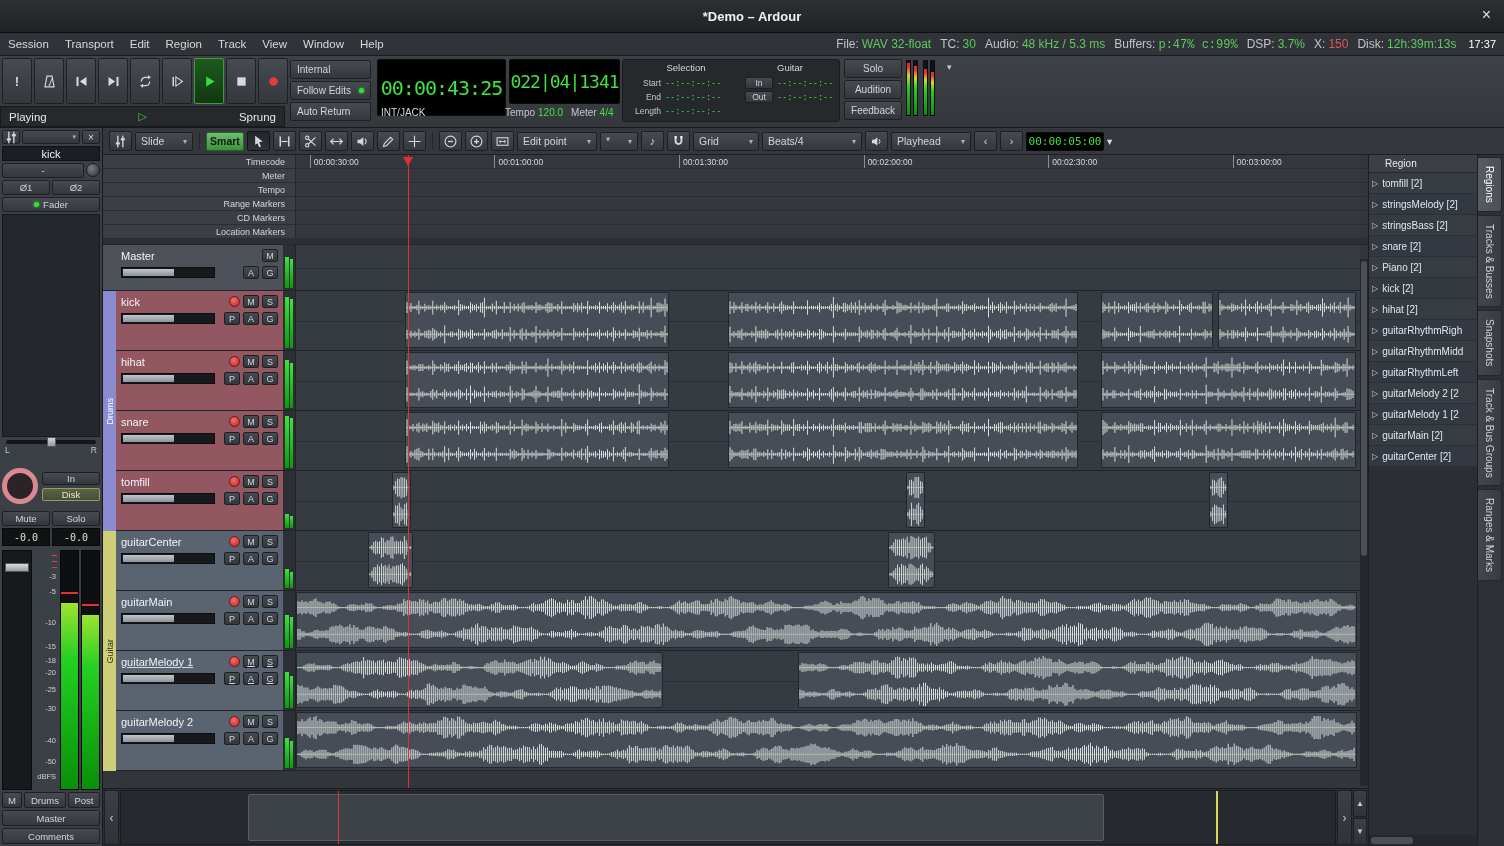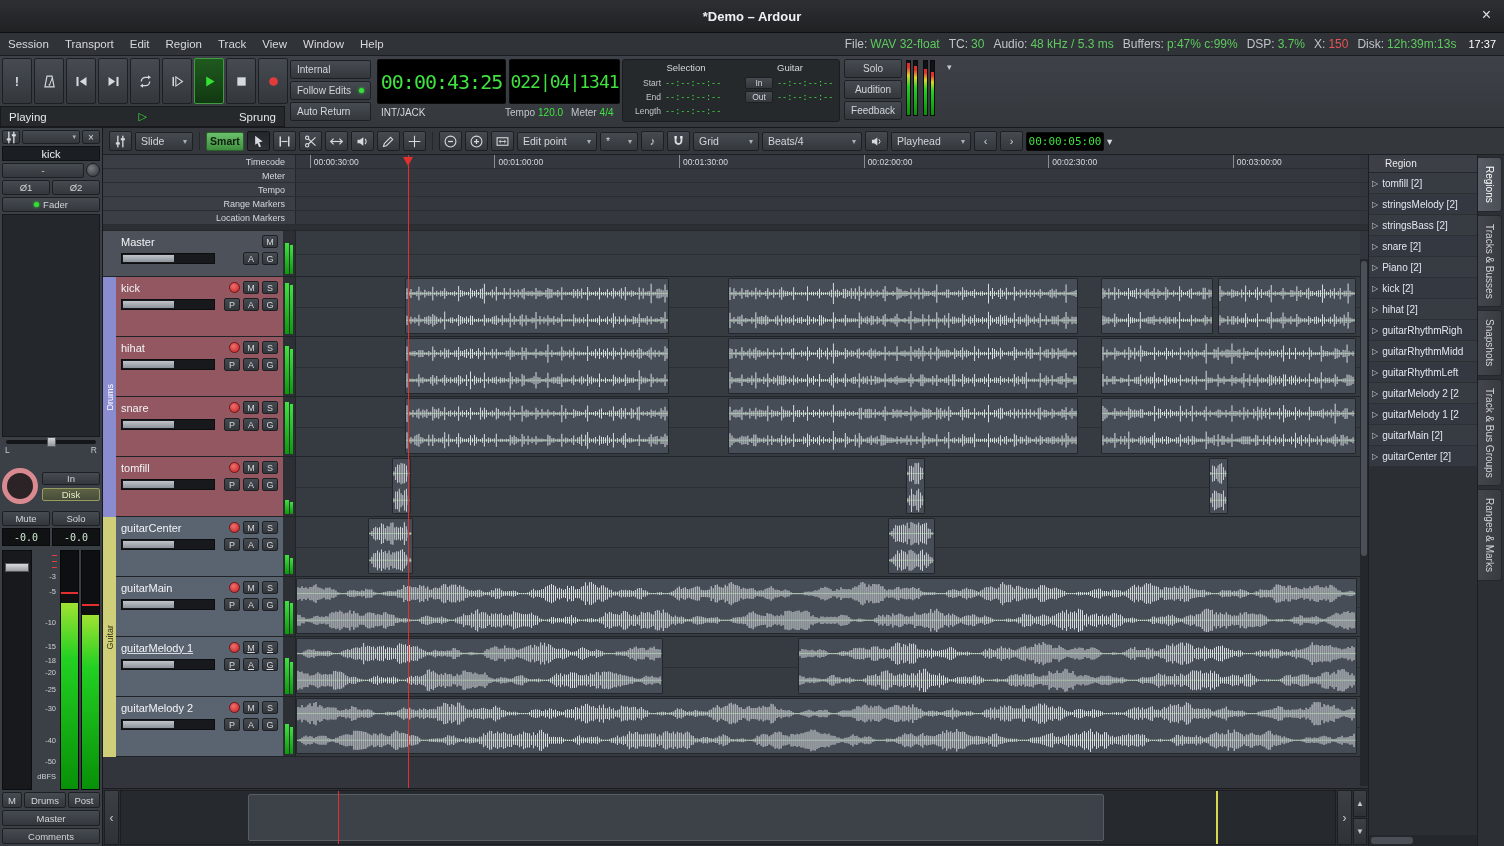--- a/index.html
+++ b/index.html
@@ -24,21 +24,21 @@
   .tbuttons{position:absolute;left:2px;top:2px;display:flex;gap:2px}
   .tbtn{width:30px;height:46px;display:flex;align-items:center;justify-content:center;font-size:13px;font-weight:bold}
   .tbtn.active-play{background:linear-gradient(#1f5a1f,#123812);border-color:#3f9b3f}
   .tstatus{position:absolute;left:0;top:50px;width:285px;height:21px;background:#26292c;border:1px solid #17191c;display:flex;align-items:center;padding:0 8px;font-size:11.5px;color:#e4e7ea}
   .tstatus-icon{margin-left:auto;color:#3fe23f;font-size:11px}
   .tstatus .sprung{margin-left:auto}
   .tmodes{position:absolute;left:290px;top:4px;display:flex;flex-direction:column;gap:2px}
   .modebtn{width:81px;height:19px;display:flex;align-items:center;padding:0 6px;font-size:10px;gap:3px}
   .led{width:5px;height:5px;border-radius:50%;background:#35e035;box-shadow:0 0 3px #35e035;margin-left:auto}
   .lcd{background:#000;border:1px solid #0a0b0b;border-radius:2px;color:#3fe23f;font-family:"DejaVu Sans Mono",monospace;display:flex;align-items:center;justify-content:center}
-  .lcd.main{position:absolute;left:377px;top:3px;width:129px;height:45px;font-size:20px;letter-spacing:-1px}
+  .lcd.main{position:absolute;left:377px;top:3px;width:129px;height:57px;font-size:20px;letter-spacing:-1px}
   .lcd.bbt{position:absolute;left:509px;top:3px;width:111px;height:45px;font-size:18px;letter-spacing:-1px}
   .subinfo{position:absolute;left:377px;top:51px;width:260px;display:flex;font-size:10px;color:#c8ccd0;align-items:center}
   .subinfo .sync{width:128px;text-align:left;padding-left:4px;color:#d4d8db}
   .subinfo .sublbl{color:#c2c6ca}
   .subinfo .subval{color:#3fe23f;margin-left:3px;margin-right:8px}
   .selbox{position:absolute;left:622px;top:3px;width:218px;height:63px;background:#26292c;border:1px solid #1a1d20;border-radius:3px;display:flex;padding:2px 4px}
   .selcol{width:118px;display:flex;flex-direction:column}
   .punchcol{flex:1;display:flex;flex-direction:column}
   .seltitle{font-size:9.5px;color:#d6d9dc;text-align:center;height:14px}
   .selrow{display:flex;align-items:center;height:14px;gap:4px}
@@ -175,21 +175,21 @@
         <span class="menu-item">Region</span>
         <span class="menu-item">Track</span>
         <span class="menu-item">View</span>
         <span class="menu-item">Window</span>
         <span class="menu-item">Help</span>
       </div>
     <div class="statusbar">
         <span class="status-item"><span class="status-lbl">File:</span><span class="status-val" style="color: rgb(95, 201, 95);">WAV 32-float</span></span>
         <span class="status-item"><span class="status-lbl">TC:</span><span class="status-val" style="color: rgb(95, 201, 95);">30</span></span>
         <span class="status-item"><span class="status-lbl">Audio:</span><span class="status-val" style="color: rgb(95, 201, 95);">48 kHz / 5.3 ms</span></span>
-        <span class="status-item"><span class="status-lbl">Buffers:</span><span class="status-val" style="color: rgb(95, 201, 95);">p:47% c:99%</span></span>
+        <span class="status-item"><span class="status-lbl">Buffers:</span><span class="status-val" style="color: rgb(95, 201, 95); font-family: Liberation Mono, monospace;">p:47% c:99%</span></span>
         <span class="status-item"><span class="status-lbl">DSP:</span><span class="status-val" style="color: rgb(95, 201, 95);">3.7%</span></span>
         <span class="status-item"><span class="status-lbl">X:</span><span class="status-val" style="color: rgb(226, 85, 85);">150</span></span>
         <span class="status-item"><span class="status-lbl">Disk:</span><span class="status-val" style="color: rgb(95, 201, 95);">12h:39m:13s</span></span>
       </div>
     <span class="wallclock">17:37</span>
   </div>
 
   <div class="transport">
     <div class="tbuttons">
         <div class="tbtn btnface">
@@ -613,20 +613,24 @@
         </div>
         <div class="ruler-row">
           <div class="ruler-label">Tempo</div>
           <div class="ruler-content"></div>
         </div>
         <div class="ruler-row">
           <div class="ruler-label">Range Markers</div>
           <div class="ruler-content"></div>
         </div>
         <div class="ruler-row">
+          <div class="ruler-label">CD Markers</div>
+          <div class="ruler-content"></div>
+        </div>
+        <div class="ruler-row">
           <div class="ruler-label">Location Markers</div>
           <div class="ruler-content"></div>
         </div>
       </div>
     <div class="gaprow"></div>
     <div class="trackarea">
         <div class="trow kind-master" style="height: 46px;">
           <div class="thead">
             <div class="tband"></div>
             <div class="thead-content">

